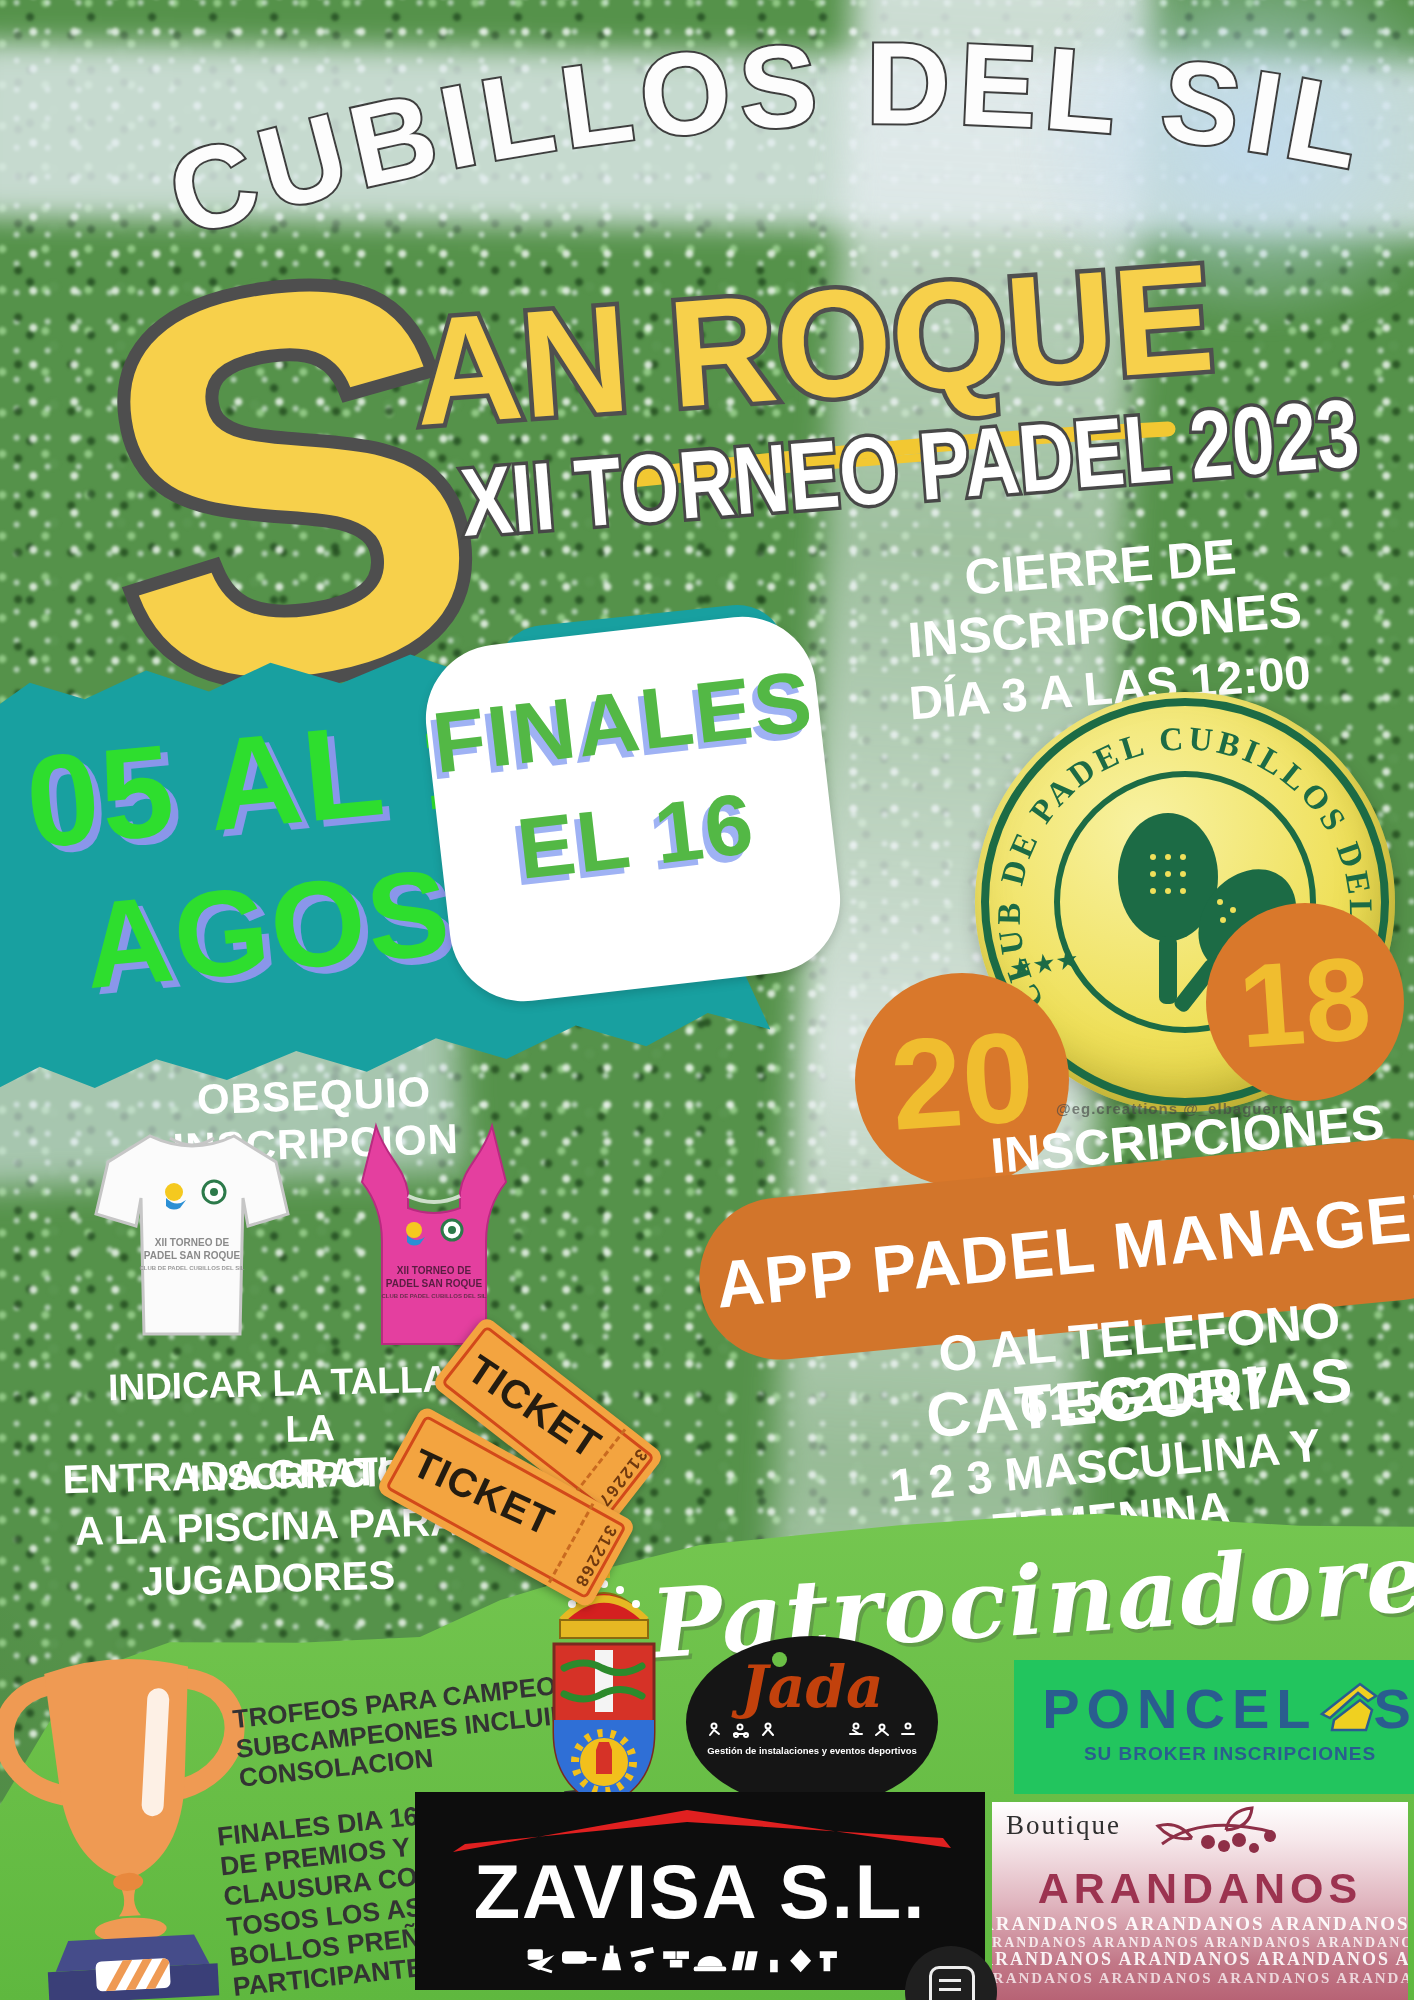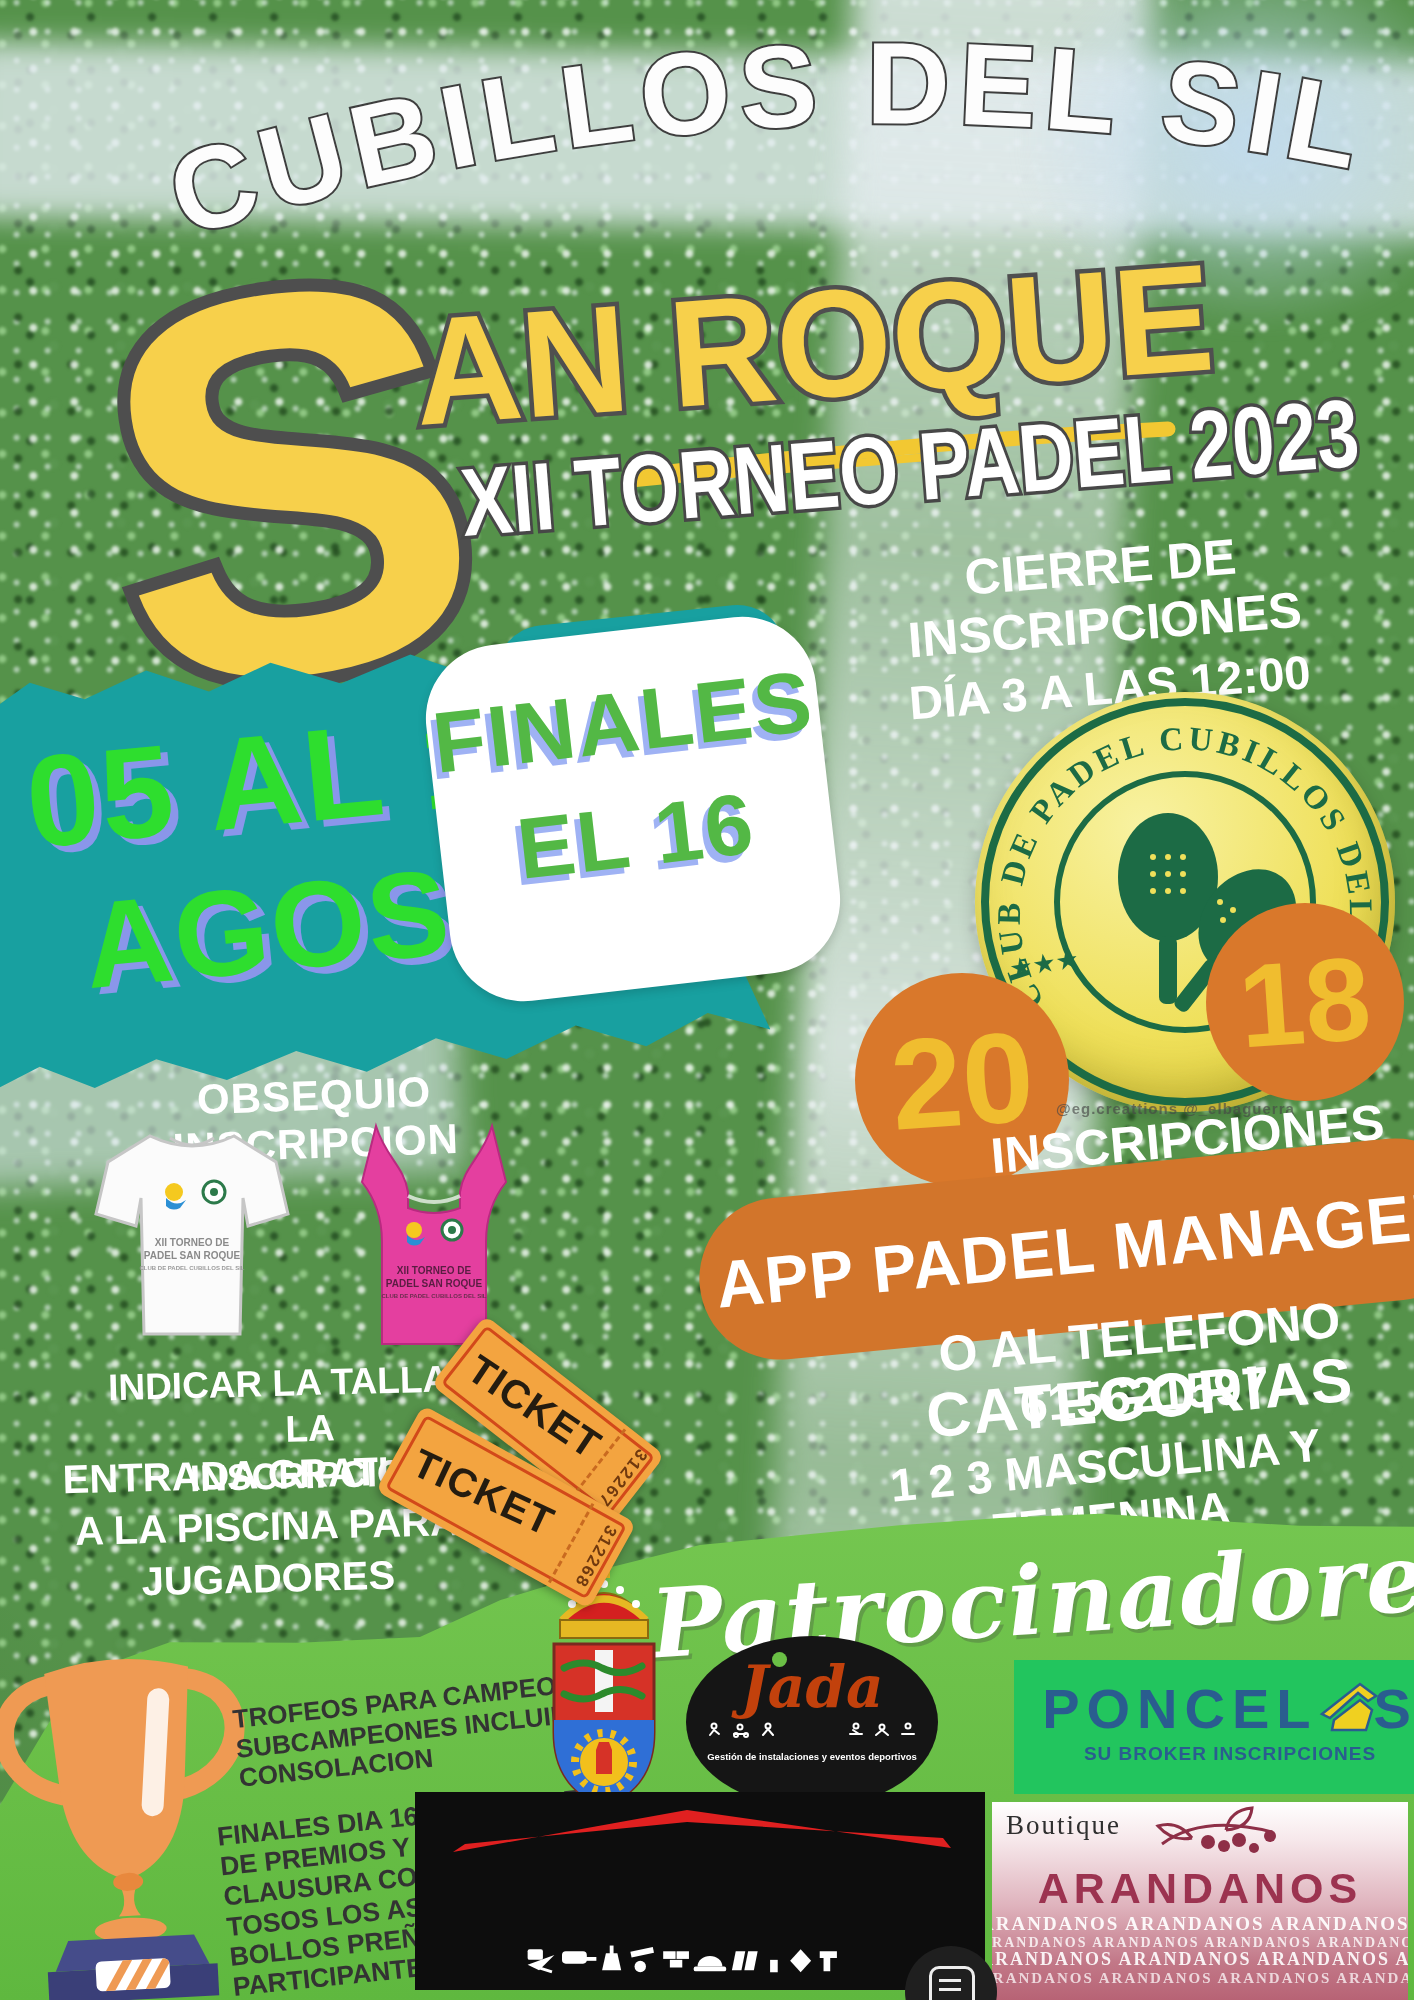--- a/index.html
+++ b/index.html
@@ -121,21 +121,21 @@
   .note{position:absolute;font-weight:bold;color:#333;transform:rotate(-6deg);line-height:1.14;white-space:nowrap;}
   .trophies-note{left:235px;top:1684px;font-size:26px;}
   .finals-note{left:224px;top:1800px;font-size:26.5px;}
 
   
   .escudo{position:absolute;left:540px;top:1552px;width:128px;height:262px;}
   .jada{position:absolute;left:686px;top:1636px;width:252px;height:172px;background:#151515;border-radius:50%;text-align:center;}
   .jada-name{position:relative;margin-top:22px;font-family:"DejaVu Serif",serif;font-style:italic;font-weight:bold;font-size:58px;color:#c2410c;line-height:1;}
   .jada-dot{position:absolute;left:86px;top:-6px;width:15px;height:15px;border-radius:50%;background:#6abf45;}
   .jada-picto{display:block;margin:6px auto 0;width:212px;height:16px;}
-  .jada-tag{font-size:9.5px;font-weight:bold;color:#fff;margin-top:13px;}
+  .jada-tag{font-size:9.5px;font-weight:bold;color:#fff;margin-top:7px;}
   .poncelas{position:absolute;left:974px;top:1660px;width:432px;height:134px;background:#22c55e;text-align:center;margin-left:40px;}
   .pon-row{display:flex;align-items:center;justify-content:center;margin-top:16px;}
   .pon-row span{font-size:56px;font-weight:bold;color:var(--poncelas-blue);letter-spacing:7px;}
   .pon-house{width:58px;height:52px;margin:0 -4px 6px 2px;}
   .pon-tag{font-size:19px;font-weight:bold;color:var(--poncelas-blue);letter-spacing:1px;margin-top:2px;}
   .zavisa{position:absolute;left:415px;top:1792px;width:570px;height:198px;background:#0d0d0d;}
   .zav-roof{position:absolute;left:20px;top:8px;width:530px;height:56px;}
   .zav-name{position:absolute;left:0;top:56px;width:100%;text-align:center;font-size:76px;font-weight:bold;color:#fff;letter-spacing:2px;}
   .zav-tools{position:absolute;left:38px;bottom:12px;width:470px;height:42px;}
   .zav-badge{position:absolute;left:905px;top:1946px;width:92px;height:92px;border-radius:50%;background:#1f1f1f;z-index:3;}
@@ -397,20 +397,21 @@
       </svg>
       <span>S</span>
     </div>
     <div class="pon-tag">SU BROKER INSCRIPCIONES</div>
   </div>
 
   <div class="zavisa">
     <svg class="zav-roof" viewBox="0 0 530 56">
       <polygon points="18,52 252,10 516,48 508,38 252,22 30,44" fill="var(--zavisa-red)"></polygon>
     </svg>
+    <div class="zav-name">ZAVISA S.L.</div>
     <svg class="zav-tools" viewBox="0 0 336 44">
       <g fill="#fff">
         <polygon points="0,30 28,20 12,36"></polygon>
           <rect x="12" y="34" width="14" height="3" transform="rotate(18 19 35)"></rect>
         <rect x="36" y="16" width="26" height="13" rx="4"></rect>
           <rect x="60" y="22" width="12" height="4"></rect>
         <polygon points="78,36 98,36 94,18 82,18"></polygon>
           <rect x="86" y="10" width="4" height="9"></rect>
         <circle cx="118" cy="32" r="6"></circle>
           <rect x="108" y="14" width="24" height="6" transform="rotate(-12 120 17)"></rect>

